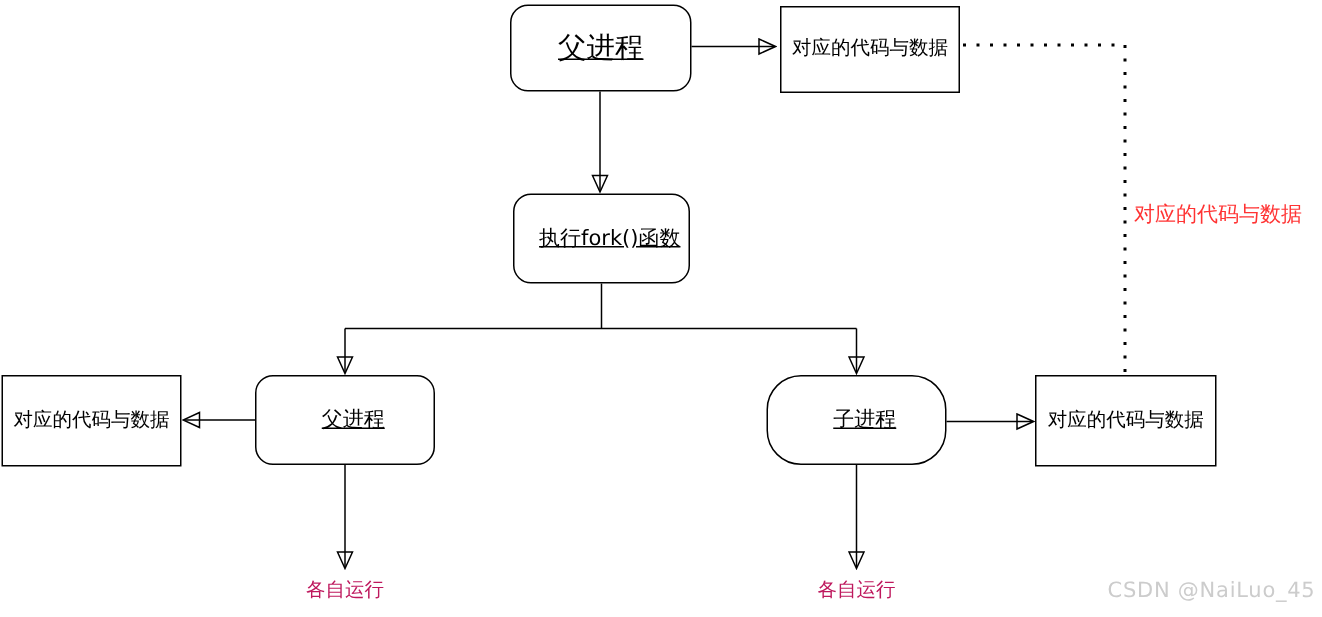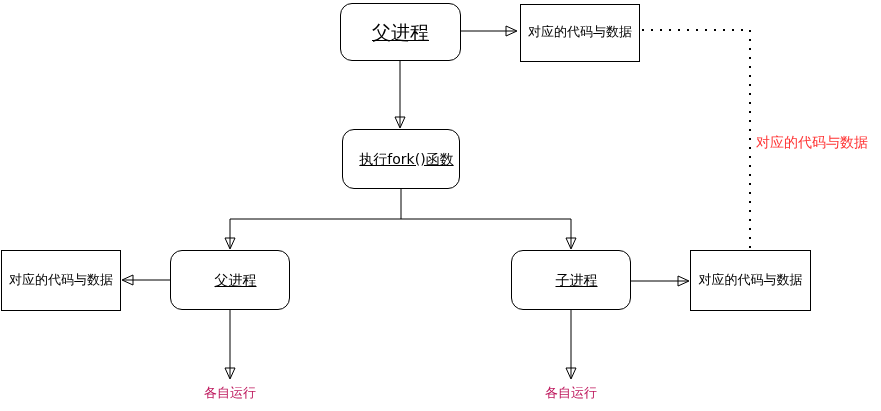--- a/index.html
+++ b/index.html
@@ -92,32 +92,33 @@
   </div>
 
   <div class="node rounded mid" style="left:342px;top:129px;width:118px;height:60px;">
     <span>执行fork()函数</span>
   </div>
 
   <div class="node rounded mid" style="left:170px;top:250px;width:120px;height:60px;">
     <span>父进程</span>
   </div>
 
-  <div class="node rounded mid" style="left:511px;top:250px;width:120px;height:60px;">
+  <div class="node rounded mid" style="left:511px;top:250px;width:120px;height:60px;border-radius:23px;">
     <span>子进程</span>
   </div>
 
   <div class="node small" style="left:1px;top:250px;width:120px;height:61px;">
     <span>对应的代码与数据</span>
   </div>
 
   <div class="node small" style="left:690px;top:250px;width:121px;height:61px;">
     <span>对应的代码与数据</span>
   </div>
 
   <div class="floating-label" style="left:180px;top:384px;width:100px;">各自运行</div>
 
   <div class="floating-label" style="left:521px;top:384px;width:100px;">各自运行</div>
 
   <div class="copy-note" style="left:756px;top:134px;">对应的代码与数据</div>
 
+  <div class="watermark">CSDN @NaiLuo_45</div>
 
 </div>
 
 </body></html>

